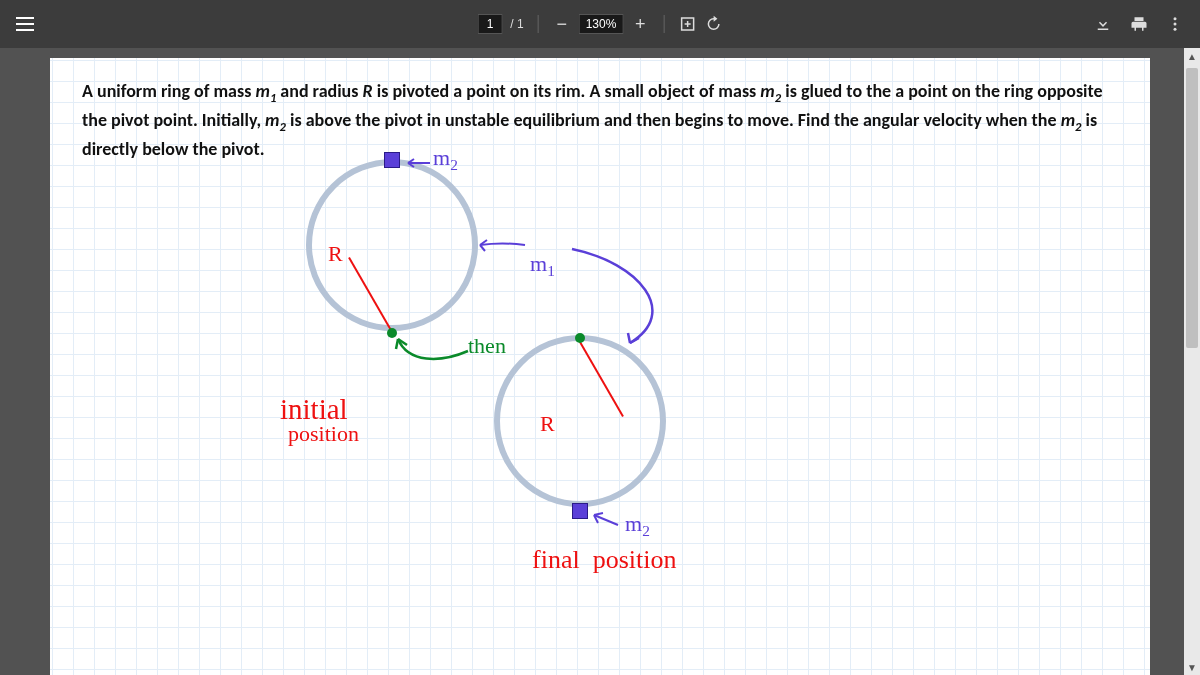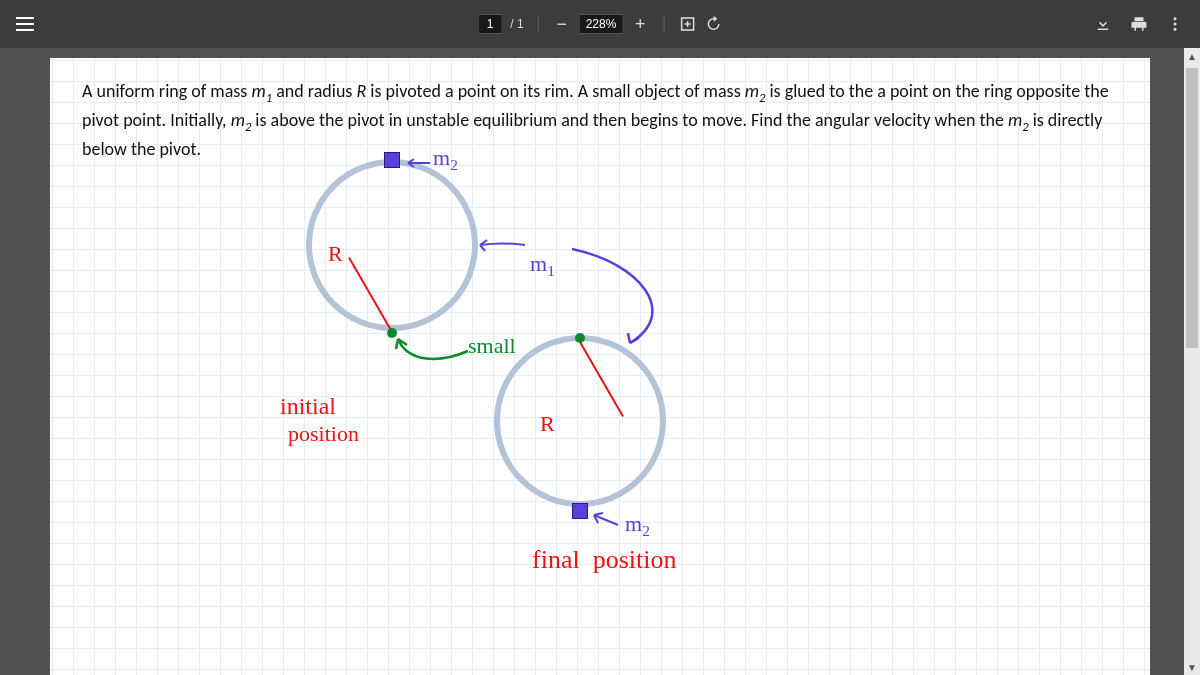--- a/index.html
+++ b/index.html
@@ -101,20 +101,21 @@
   
   .problem-text {
     position: absolute;
     top: 20px;
     left: 32px;
     right: 20px;
     font-size: 18px;
     line-height: 1.45;
     font-family: Calibri, Arial, sans-serif;
     color: #111;
+    font-weight: bold;
   }
   .problem-text i { font-style: italic; }
   .sub { font-size: 0.7em; vertical-align: sub; }
   
   .diagram {
     position: absolute;
     top: 95px;
     left: 230px;
     width: 560px;
     height: 470px;
@@ -170,21 +171,21 @@
       <span></span>
         <span></span>
         <span></span>
     </div>
   </div>
   <div class="toolbar-center">
     <div class="page-box">1</div>
     <div class="page-total">/ 1</div>
     <div class="divider-v"></div>
     <div class="zoom-btn">−</div>
-    <div class="zoom-box">228%</div>
+    <div class="zoom-box">130%</div>
     <div class="zoom-btn">+</div>
     <div class="divider-v"></div>
     <svg class="tb-icon" viewBox="0 0 24 24">
         <rect x="4" y="4" width="16" height="16" fill="none" stroke="#ddd" stroke-width="2"></rect>
         <path d="M8 12h8M12 8v8" stroke="#ddd" stroke-width="2"></path>
       </svg>
     <svg class="tb-icon" viewBox="0 0 24 24">
         <path d="M12 4a8 8 0 1 0 8 8h-2a6 6 0 1 1-6-6v3l5-4-5-4v3z" fill="#ddd"></path>
       </svg>
   </div>
@@ -246,22 +247,22 @@
         <path d="M314 362 l9 -2 m-9 2 l4 8" stroke="#5a3fd8" stroke-width="2" fill="none"></path>
       </svg>
 
       <div class="hand purple" style="left:153px; top:-8px; font-size:22px;">
         <span>m</span><span style="font-size:0.7em;vertical-align:sub;">2</span>
       </div>
       <div class="hand redh" style="left:48px; top:88px; font-size:22px;">R</div>
       <div class="hand purple" style="left:250px; top:78px; font-size:22px;margin-top:20px;">
         <span>m</span><span style="font-size:0.7em;vertical-align:sub;">1</span>
       </div>
-      <div class="hand green" style="left:188px; top:180px; font-size:22px;">small</div>
-      <div class="hand redh" style="left:0px; top:240px; font-size:24px;">initial</div>
+      <div class="hand green" style="left:188px; top:180px; font-size:22px;">then</div>
+      <div class="hand redh" style="left:0px; top:240px; font-size:29px;">initial</div>
       <div class="hand redh" style="left:8px; top:268px; font-size:22px;">position</div>
       <div class="hand redh" style="left:260px; top:258px; font-size:22px;">R</div>
       <div class="hand purple" style="left:345px; top:358px; font-size:22px;">
         <span>m</span><span style="font-size:0.7em;vertical-align:sub;">2</span>
       </div>
       <div class="hand redh" style="left:252px; top:392px; font-size:26px;">
         <span>final</span>&nbsp;&nbsp;<span>position</span>
       </div>
     </div>
 

